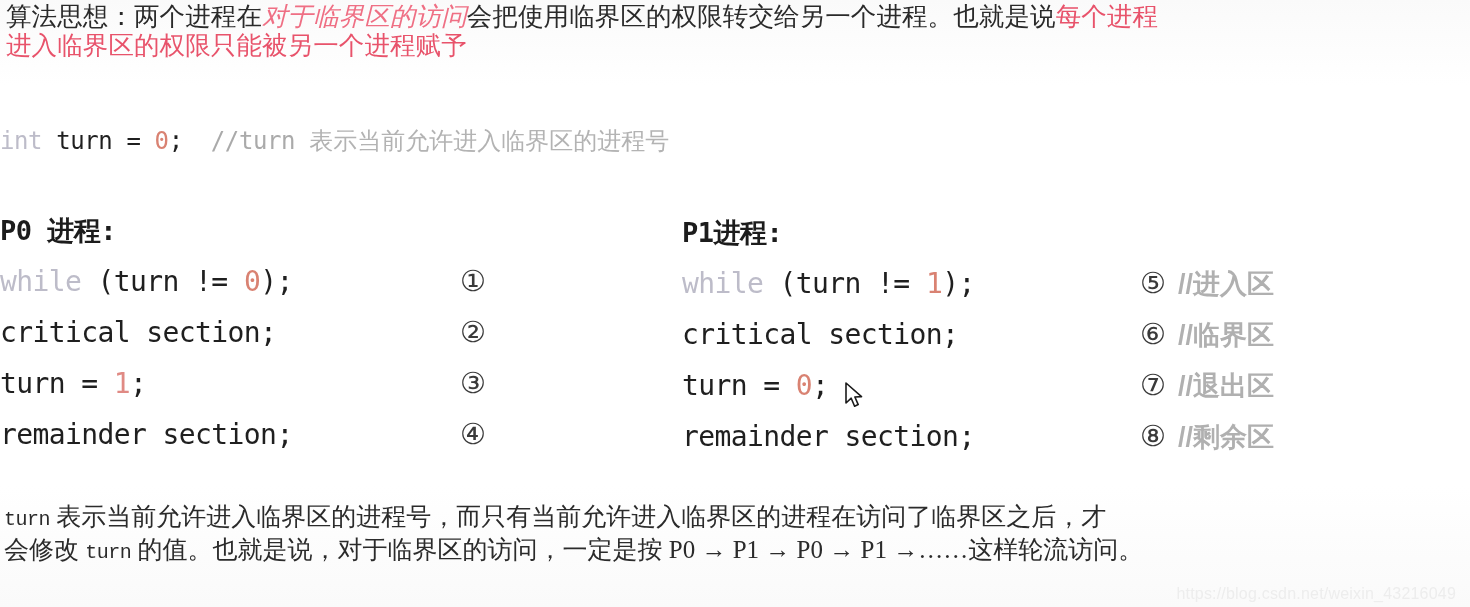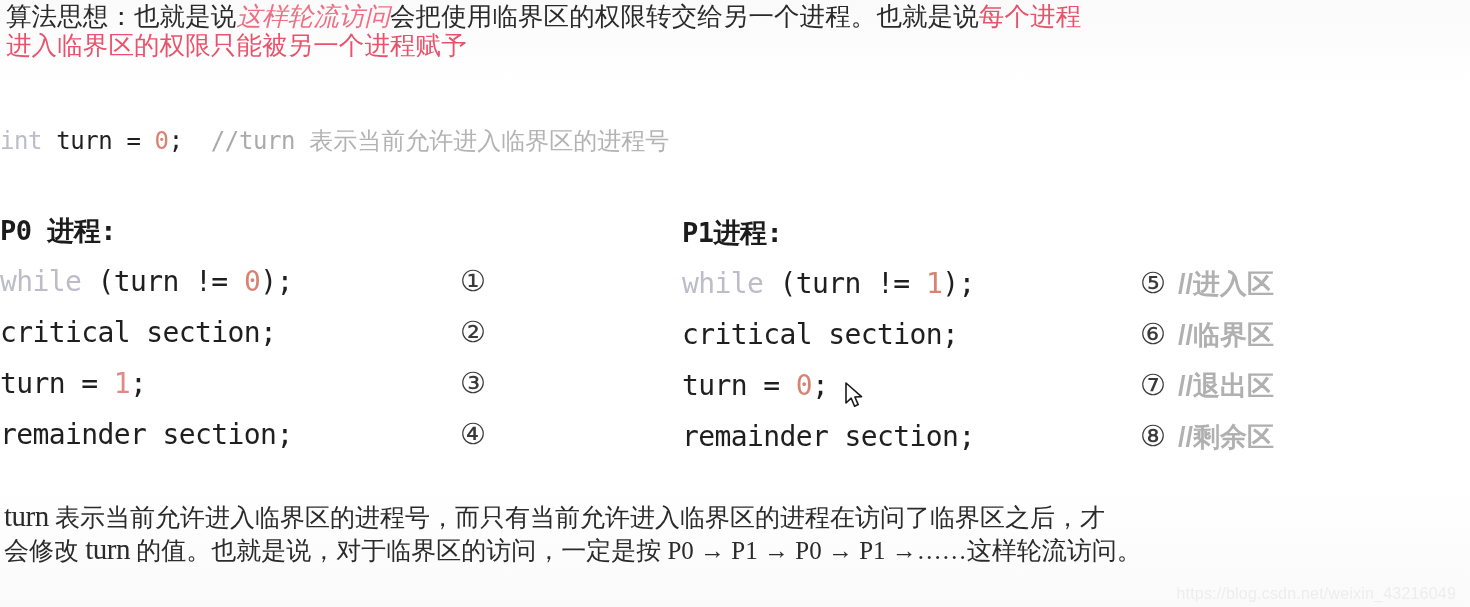--- a/index.html
+++ b/index.html
@@ -114,22 +114,22 @@
     top: 500px;
     width: 1456px;
     font-family: "Liberation Serif", serif;
     font-size: 25px;
     line-height: 33px;
     color: #2b2b2b;
     white-space: nowrap;
   }
   .footer-line { display: block; height: 33px; }
   .mono-inline {
-    font-family: Liberation Serif, serif;
-    font-size: 29px;
+    font-family: Liberation Mono, monospace;
+    font-size: 20px;
     letter-spacing: -0.5px;
   }
 
   
   .watermark {
     position: absolute;
     right: 14px;
     bottom: 4px;
     font-family: "Liberation Sans", sans-serif;
     font-size: 16px;
@@ -147,21 +147,21 @@
     pointer-events: none;
   }
 </style>
 </head>
 <body>
 
 <div id="page">
 
   <div class="heading-block">
     <span class="heading-line">
-      <span>算法思想：也就是说</span><span class="hl-red-italic">这样轮流访问</span><span>会把使用临界区的权限转交给另一个进程。也就是说</span><span class="hl-red">每个进程</span>
+      <span>算法思想：两个进程在</span><span class="hl-red-italic">对于临界区的访问</span><span>会把使用临界区的权限转交给另一个进程。也就是说</span><span class="hl-red">每个进程</span>
     </span>
     <span class="heading-line">
       <span class="hl-red">进入临界区的权限只能被另一个进程赋予</span>
     </span>
   </div>
 
   <div class="decl-line code"><span class="kw-faded">int</span><span> turn = </span><span class="num-lit">0</span><span>;  </span><span class="comment">//turn </span><span class="comment-cn">表示当前允许进入临界区的进程号</span></div>
 
   <div class="proc-col" id="col-p0">
     <div class="proc-title">P0 进程:</div>

